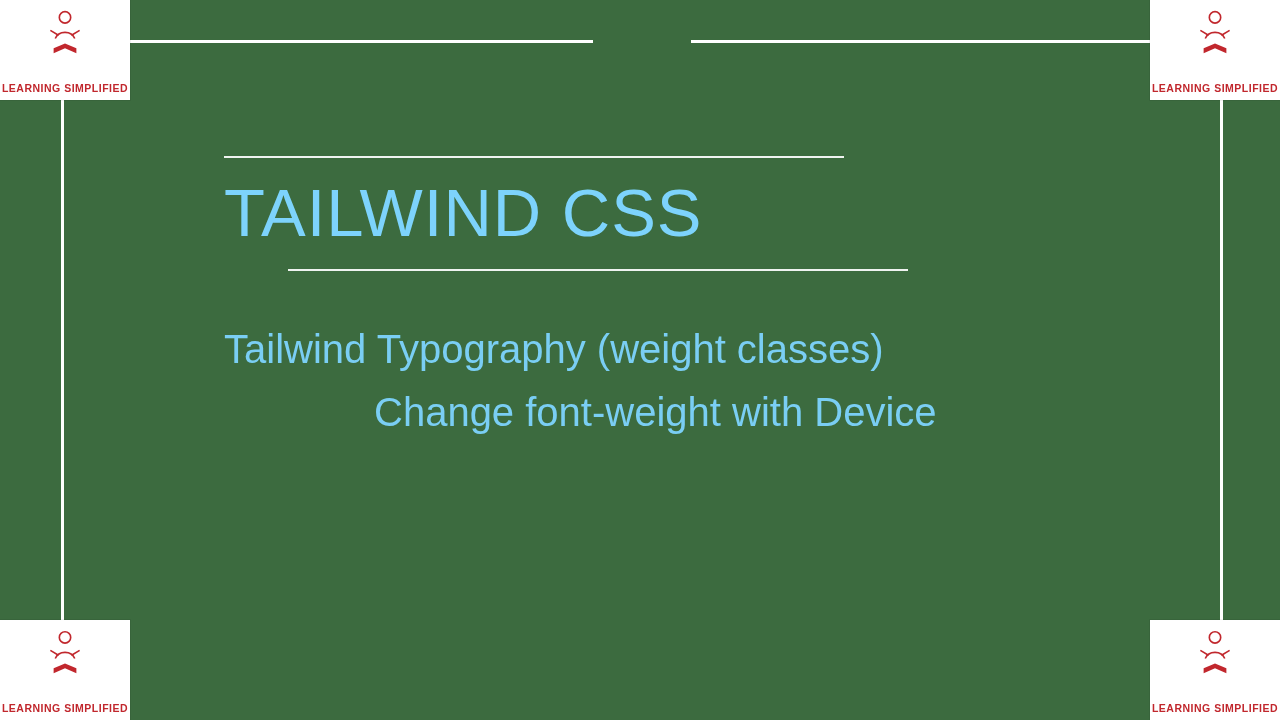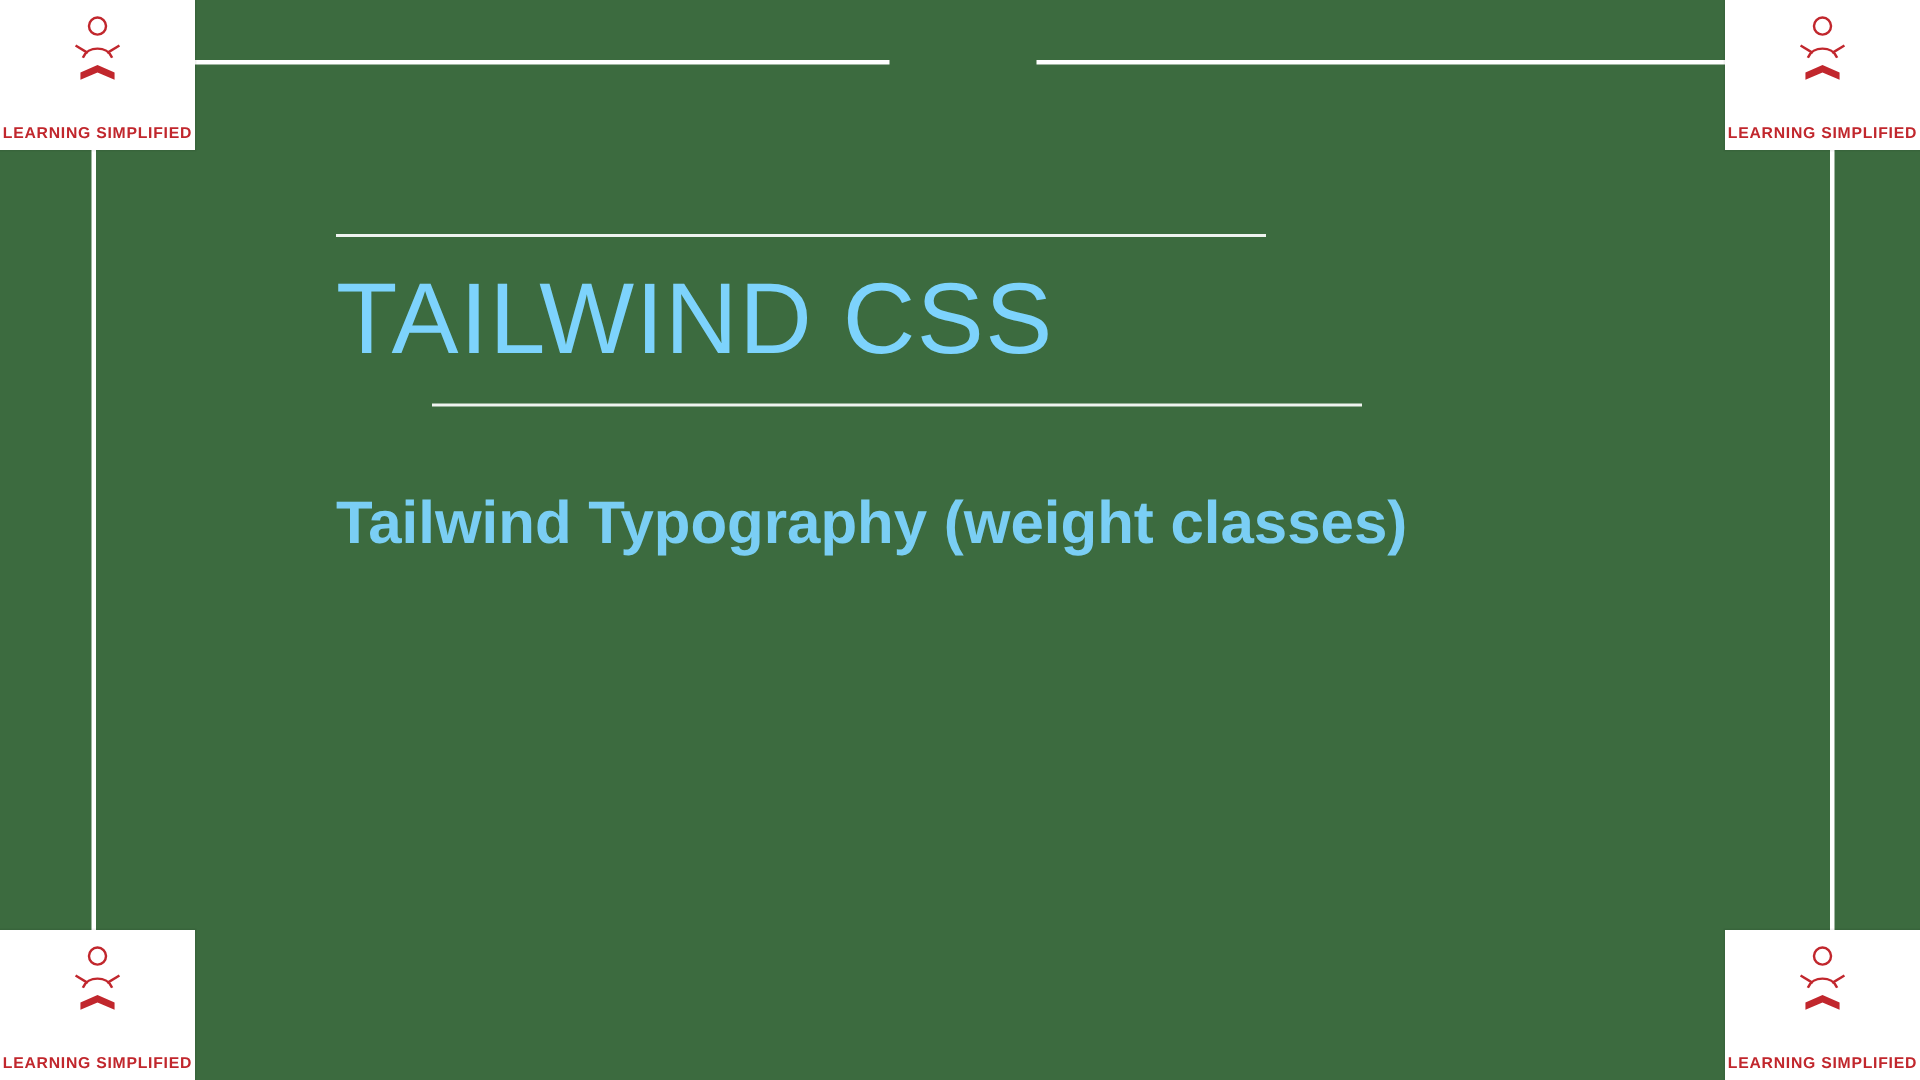--- a/index.html
+++ b/index.html
@@ -80,21 +80,21 @@
   .title-2 {
     font-size: 59px;
     font-weight: 200;
     letter-spacing: 1px;
     margin-top: 20px;
     margin-left: 64px;
     white-space: nowrap;
   }
   .sub-1 {
     font-size: 40px;
-    font-weight: 700;
+    font-weight: 400;
     margin-top: 56px;
     margin-left: 0;
     opacity: .96;
   }
   .sub-2 {
     font-size: 40px;
     font-weight: 300;
     margin-top: 18px;
     margin-left: 150px;
     opacity: .96;
@@ -156,13 +156,14 @@
     </svg>
   </span>
   <span class="caption">LEARNING SIMPLIFIED</span>
 </div>
 
 <div class="content">
   <div class="rule top"></div>
   <div class="title-1">TAILWIND CSS</div>
   <div class="rule bottom"></div>
   <div class="sub-1">Tailwind Typography (weight classes)</div>
+  <div class="sub-2">Change font-weight with Device</div>
 </div>
 
 </body></html>

